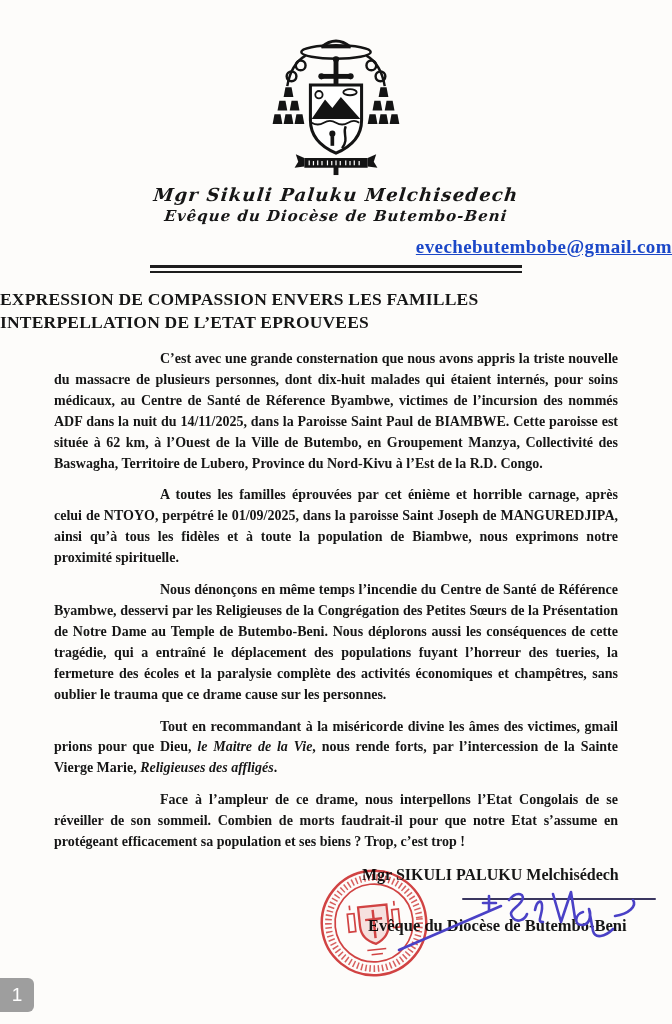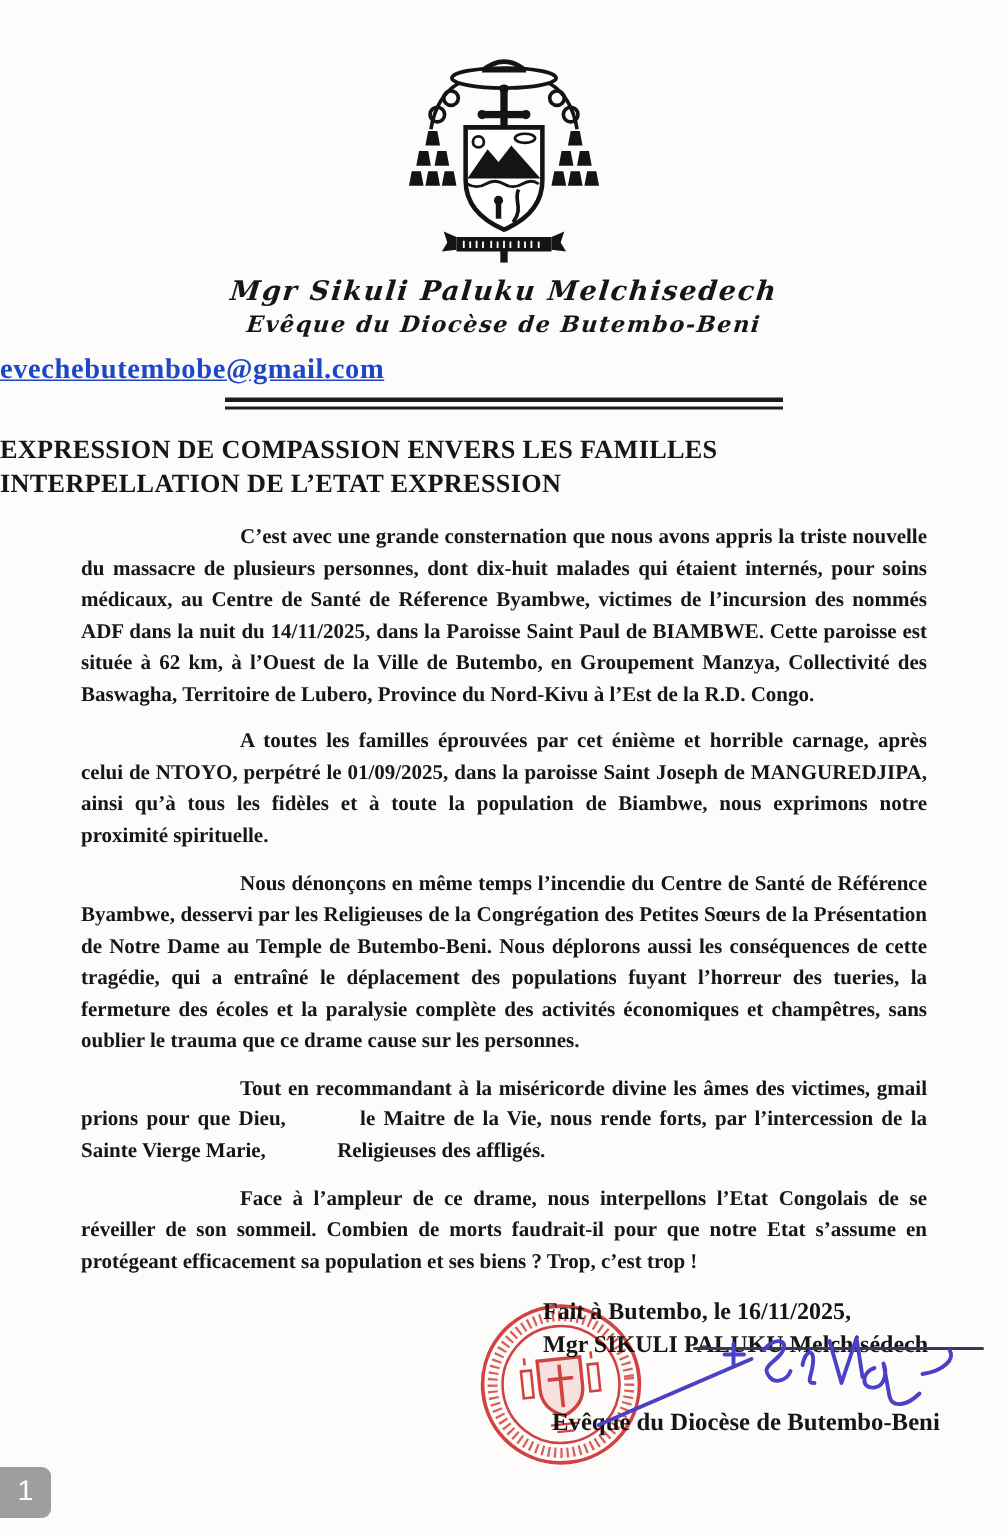--- a/index.html
+++ b/index.html
@@ -4,32 +4,32 @@
 <style>
   html,body{margin:0;padding:0;width:672px;height:1024px;overflow:hidden;background:#ffffff;}
   .doc{position:absolute;inset:0;background:#fdfcfa;font-family:"Liberation Serif",serif;color:#161616;}
 
   
   .arms{display:block;margin:30px auto 0;}
   .script-name{margin-top:4px;text-align:center;font-family:"DejaVu Serif",serif;
     font-style:italic;font-weight:bold;font-size:18px;letter-spacing:1.2px;transform:skewX(-6deg);}
   .script-title{text-align:center;font-family:"DejaVu Serif",serif;font-style:italic;
     font-weight:bold;font-size:15px;letter-spacing:1px;transform:skewX(-6deg);margin-top:2px;}
-  .email-line{text-align:left;margin-top:11px;}
+  .email-line{text-align:right;margin-top:11px;}
   .email-line a{color:#1c48c8;font-weight:bold;font-size:19px;text-decoration:underline;letter-spacing:.4px;}
   .rule{width:372px;margin:7px auto 0;height:3px;border-top:3px solid #1d1d1d;border-bottom:2px solid #1d1d1d;}
 
   
   .title{margin-top:15px;text-align:left;font-weight:bold;font-size:17.5px;line-height:23px;letter-spacing:.2px;}
 
   
   .body-text{margin:15px 54px 0 54px;}
   .body-text p{margin:0 0 11px 0;font-weight:bold;font-size:14px;line-height:20.9px;
     text-align:justify;text-indent:106px;}
-  .body-text .it{margin-left:44px;}
+  .body-text .it{font-style:italic;}
 
   
   .sign-area{position:relative;margin-top:2px;height:160px;}
   .closing-line{margin-left:362px;font-weight:bold;font-size:16px;line-height:22px;}
   .closing-title{margin-left:368px;margin-top:30px;font-weight:bold;font-size:16.5px;}
   .stamp{position:absolute;left:317px;top:2px;mix-blend-mode:multiply;opacity:.92;}
   .signature{position:absolute;left:393px;top:12px;}
 
   
   .page-badge{position:absolute;left:-8px;top:978px;width:34px;height:34px;background:#9e9e9e;
@@ -109,21 +109,21 @@
   <div class="script-name">Mgr Sikuli Paluku Melchisedech</div>
   <div class="script-title">Evêque du Diocèse de Butembo-Beni</div>
 
   <div class="email-line">
     <a href="#">evechebutembobe@gmail.com</a>
   </div>
   <div class="rule"></div>
 
   <div class="title">
     <div>EXPRESSION DE COMPASSION ENVERS LES FAMILLES</div>
-    <div>INTERPELLATION DE L’ETAT EXPRESSION</div>
+    <div>INTERPELLATION DE L’ETAT EPROUVEES</div>
   </div>
 
   <div class="body-text">
     <p>C’est avec une grande consternation que nous avons appris la triste nouvelle du massacre de plusieurs personnes, dont dix-huit malades qui étaient internés, pour soins médicaux, au Centre de Santé de Réference Byambwe, victimes de l’incursion des nommés ADF dans la nuit du 14/11/2025, dans la Paroisse Saint Paul de BIAMBWE. Cette paroisse est située à 62 km, à l’Ouest de la Ville de Butembo, en Groupement Manzya, Collectivité des Baswagha, Territoire de Lubero, Province du Nord-Kivu à l’Est de la R.D. Congo.</p>
     <p>A toutes les familles éprouvées par cet énième et horrible carnage, après celui de NTOYO, perpétré le 01/09/2025, dans la paroisse Saint Joseph de MANGUREDJIPA, ainsi qu’à tous les fidèles et à toute la population de Biambwe, nous exprimons notre proximité spirituelle.</p>
     <p>Nous dénonçons en même temps l’incendie du Centre de Santé de Référence Byambwe, desservi par les Religieuses de la Congrégation des Petites Sœurs de la Présentation de Notre Dame au Temple de Butembo-Beni. Nous déplorons aussi les conséquences de cette tragédie, qui a entraîné le déplacement des populations fuyant l’horreur des tueries, la fermeture des écoles et la paralysie complète des activités économiques et champêtres, sans oublier le trauma que ce drame cause sur les personnes.</p>
     <p><span>Tout en recommandant à la miséricorde divine les âmes des victimes, gmail prions pour que Dieu, </span><span class="it">le Maitre de la Vie</span><span>, nous rende forts, par l’intercession de la Sainte Vierge Marie, </span><span class="it">Religieuses des affligés</span><span>.</span></p>
     <p>Face à l’ampleur de ce drame, nous interpellons l’Etat Congolais de se réveiller de son sommeil. Combien de morts faudrait-il pour que notre Etat s’assume en protégeant efficacement sa population et ses biens ? Trop, c’est trop !</p>
   </div>
 
@@ -149,21 +149,20 @@
         <path d="M6,74 L108,30"></path>
         <path d="M96,20 v14 M90,27 h13"></path>
         <path d="M116,24 c8,-10 18,-6 12,2 c-5,7 -14,9 -8,16 c4,5 12,2 14,-4"></path>
         <path d="M142,34 c2,-10 8,-12 7,-1 c-1,9 -5,13 1,13"></path>
         <path d="M160,18 l8,28 M168,46 l10,-30 l4,26"></path>
         <path d="M190,36 c-8,2 -10,14 0,13 c8,-1 8,-12 6,-16 l4,22 c2,8 12,6 20,-2"></path>
         <path d="M222,40 c14,-2 22,-10 18,-16"></path>
       </g>
     </svg>
 
-    <div class="closing-line">Fait à Butembo, le 16/11/2025,</div>
     <div class="closing-line">Mgr SIKULI PALUKU Melchisédech</div>
     <div class="closing-title">Evêque du Diocèse de Butembo-Beni</div>
   </div>
 
   <div class="page-badge">
     <span>1</span>
   </div>
 </div>
 
 </body></html>

